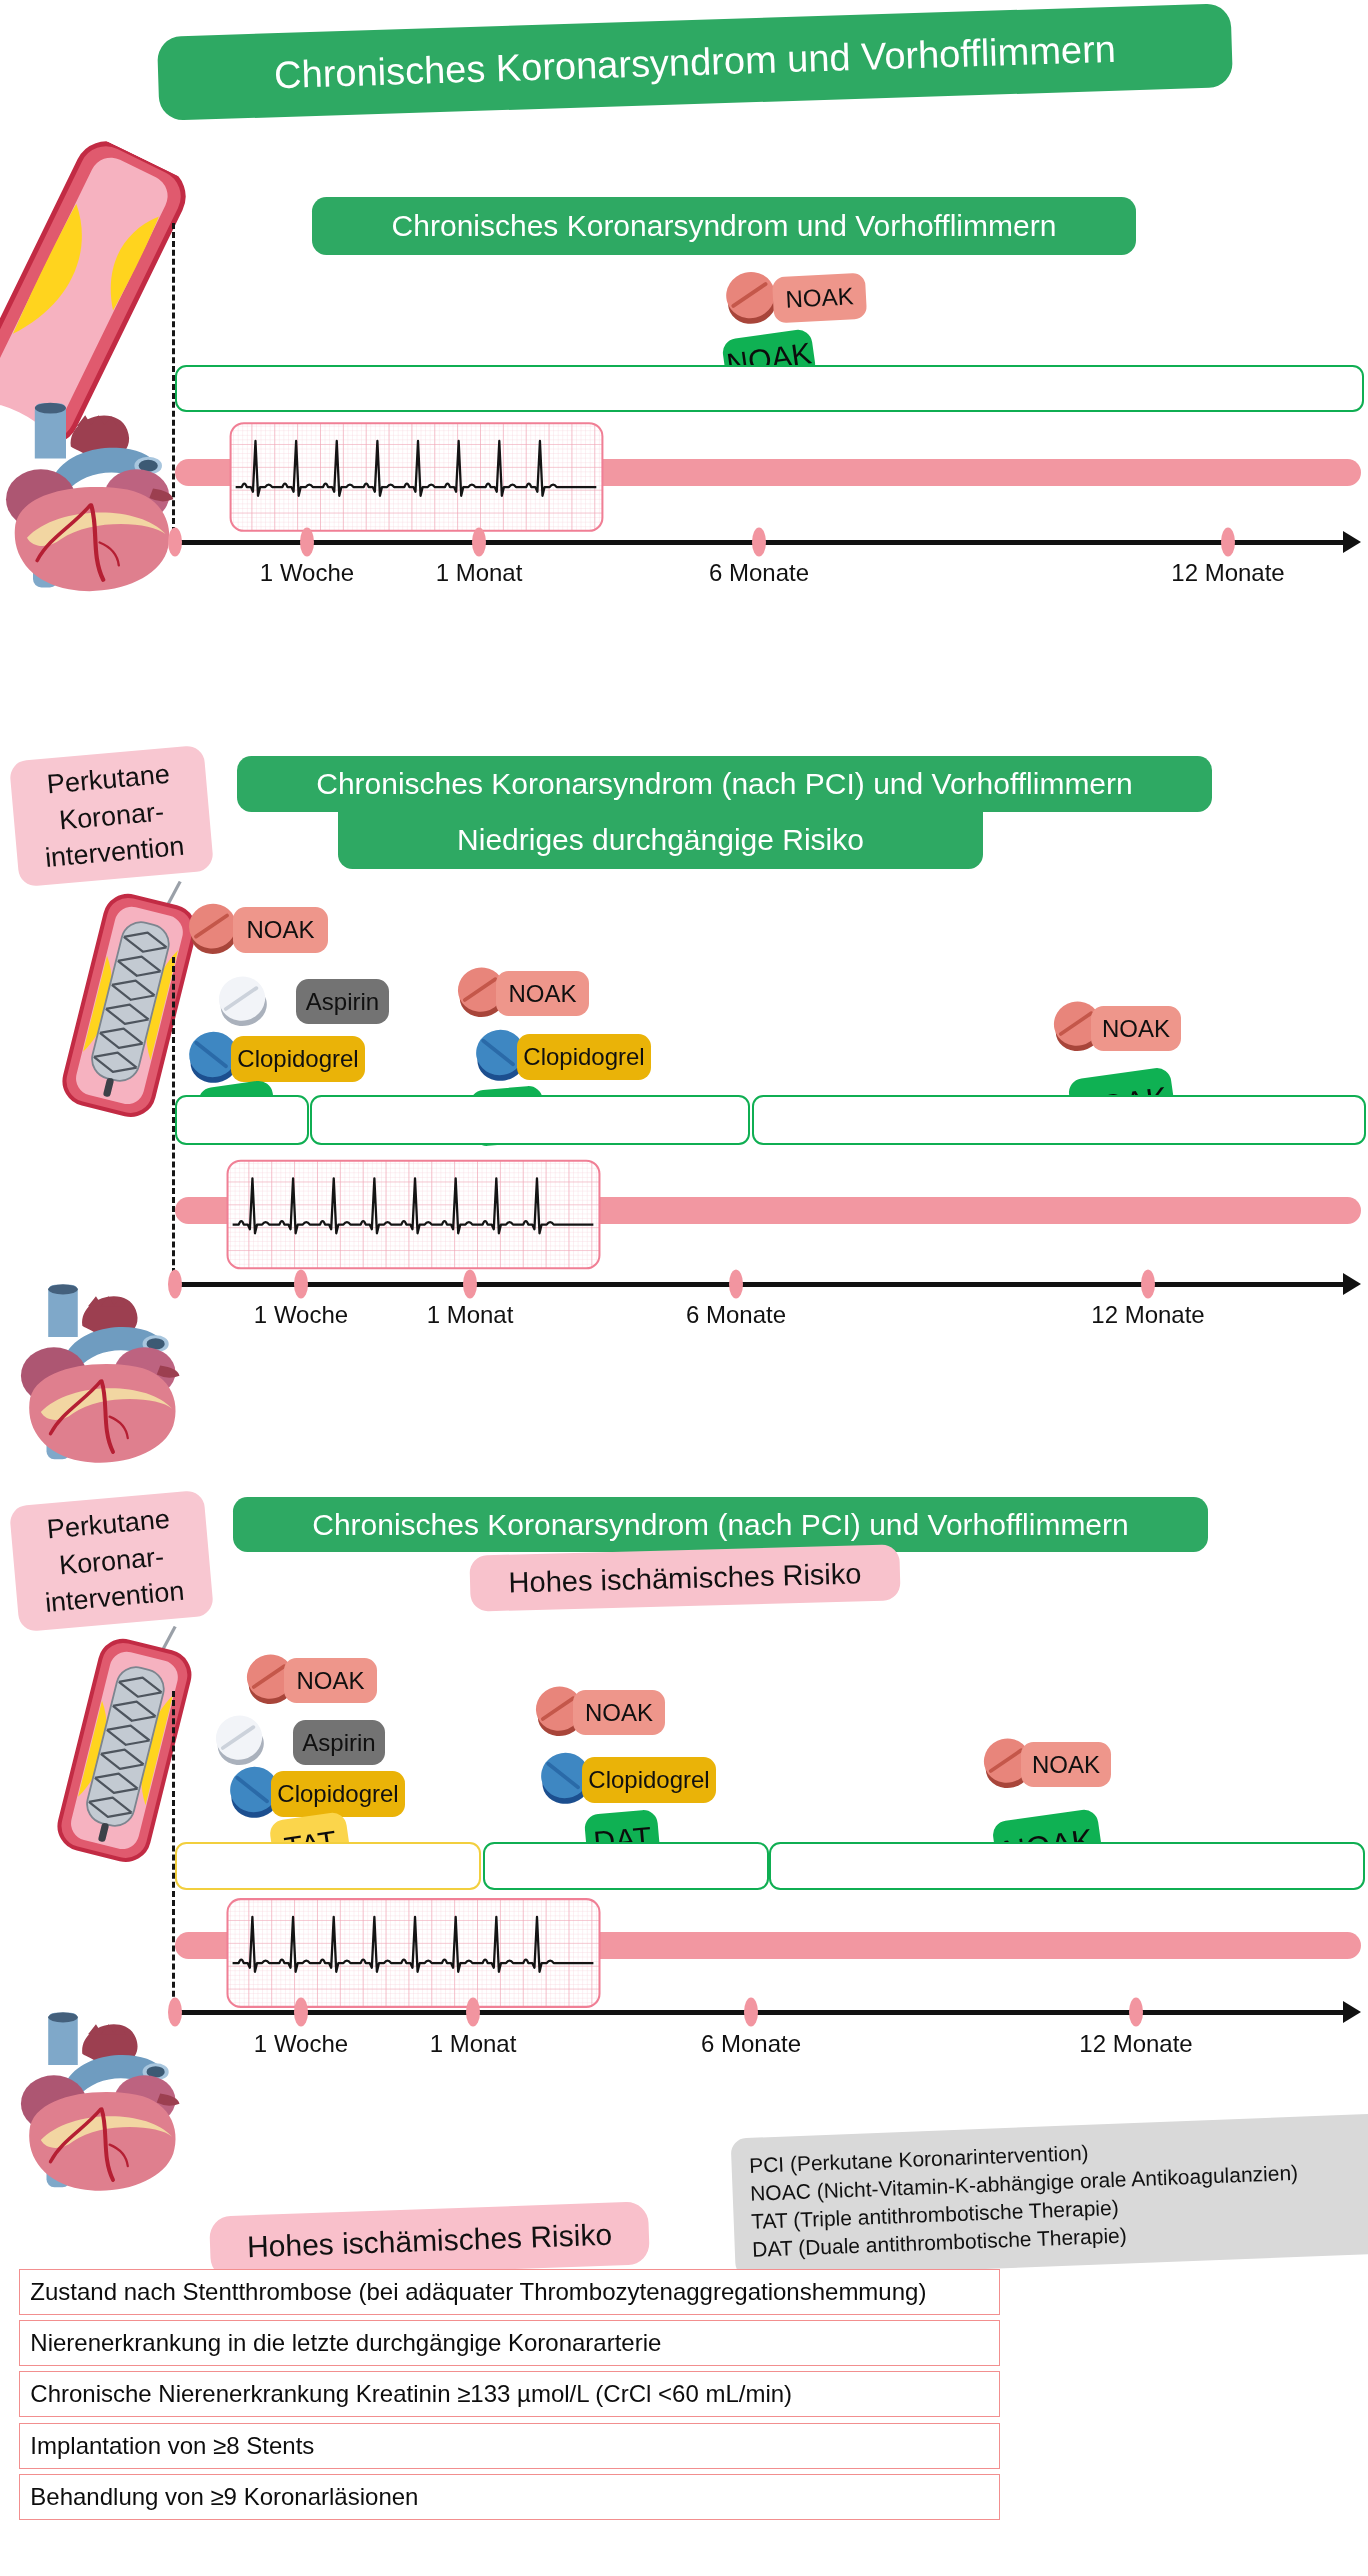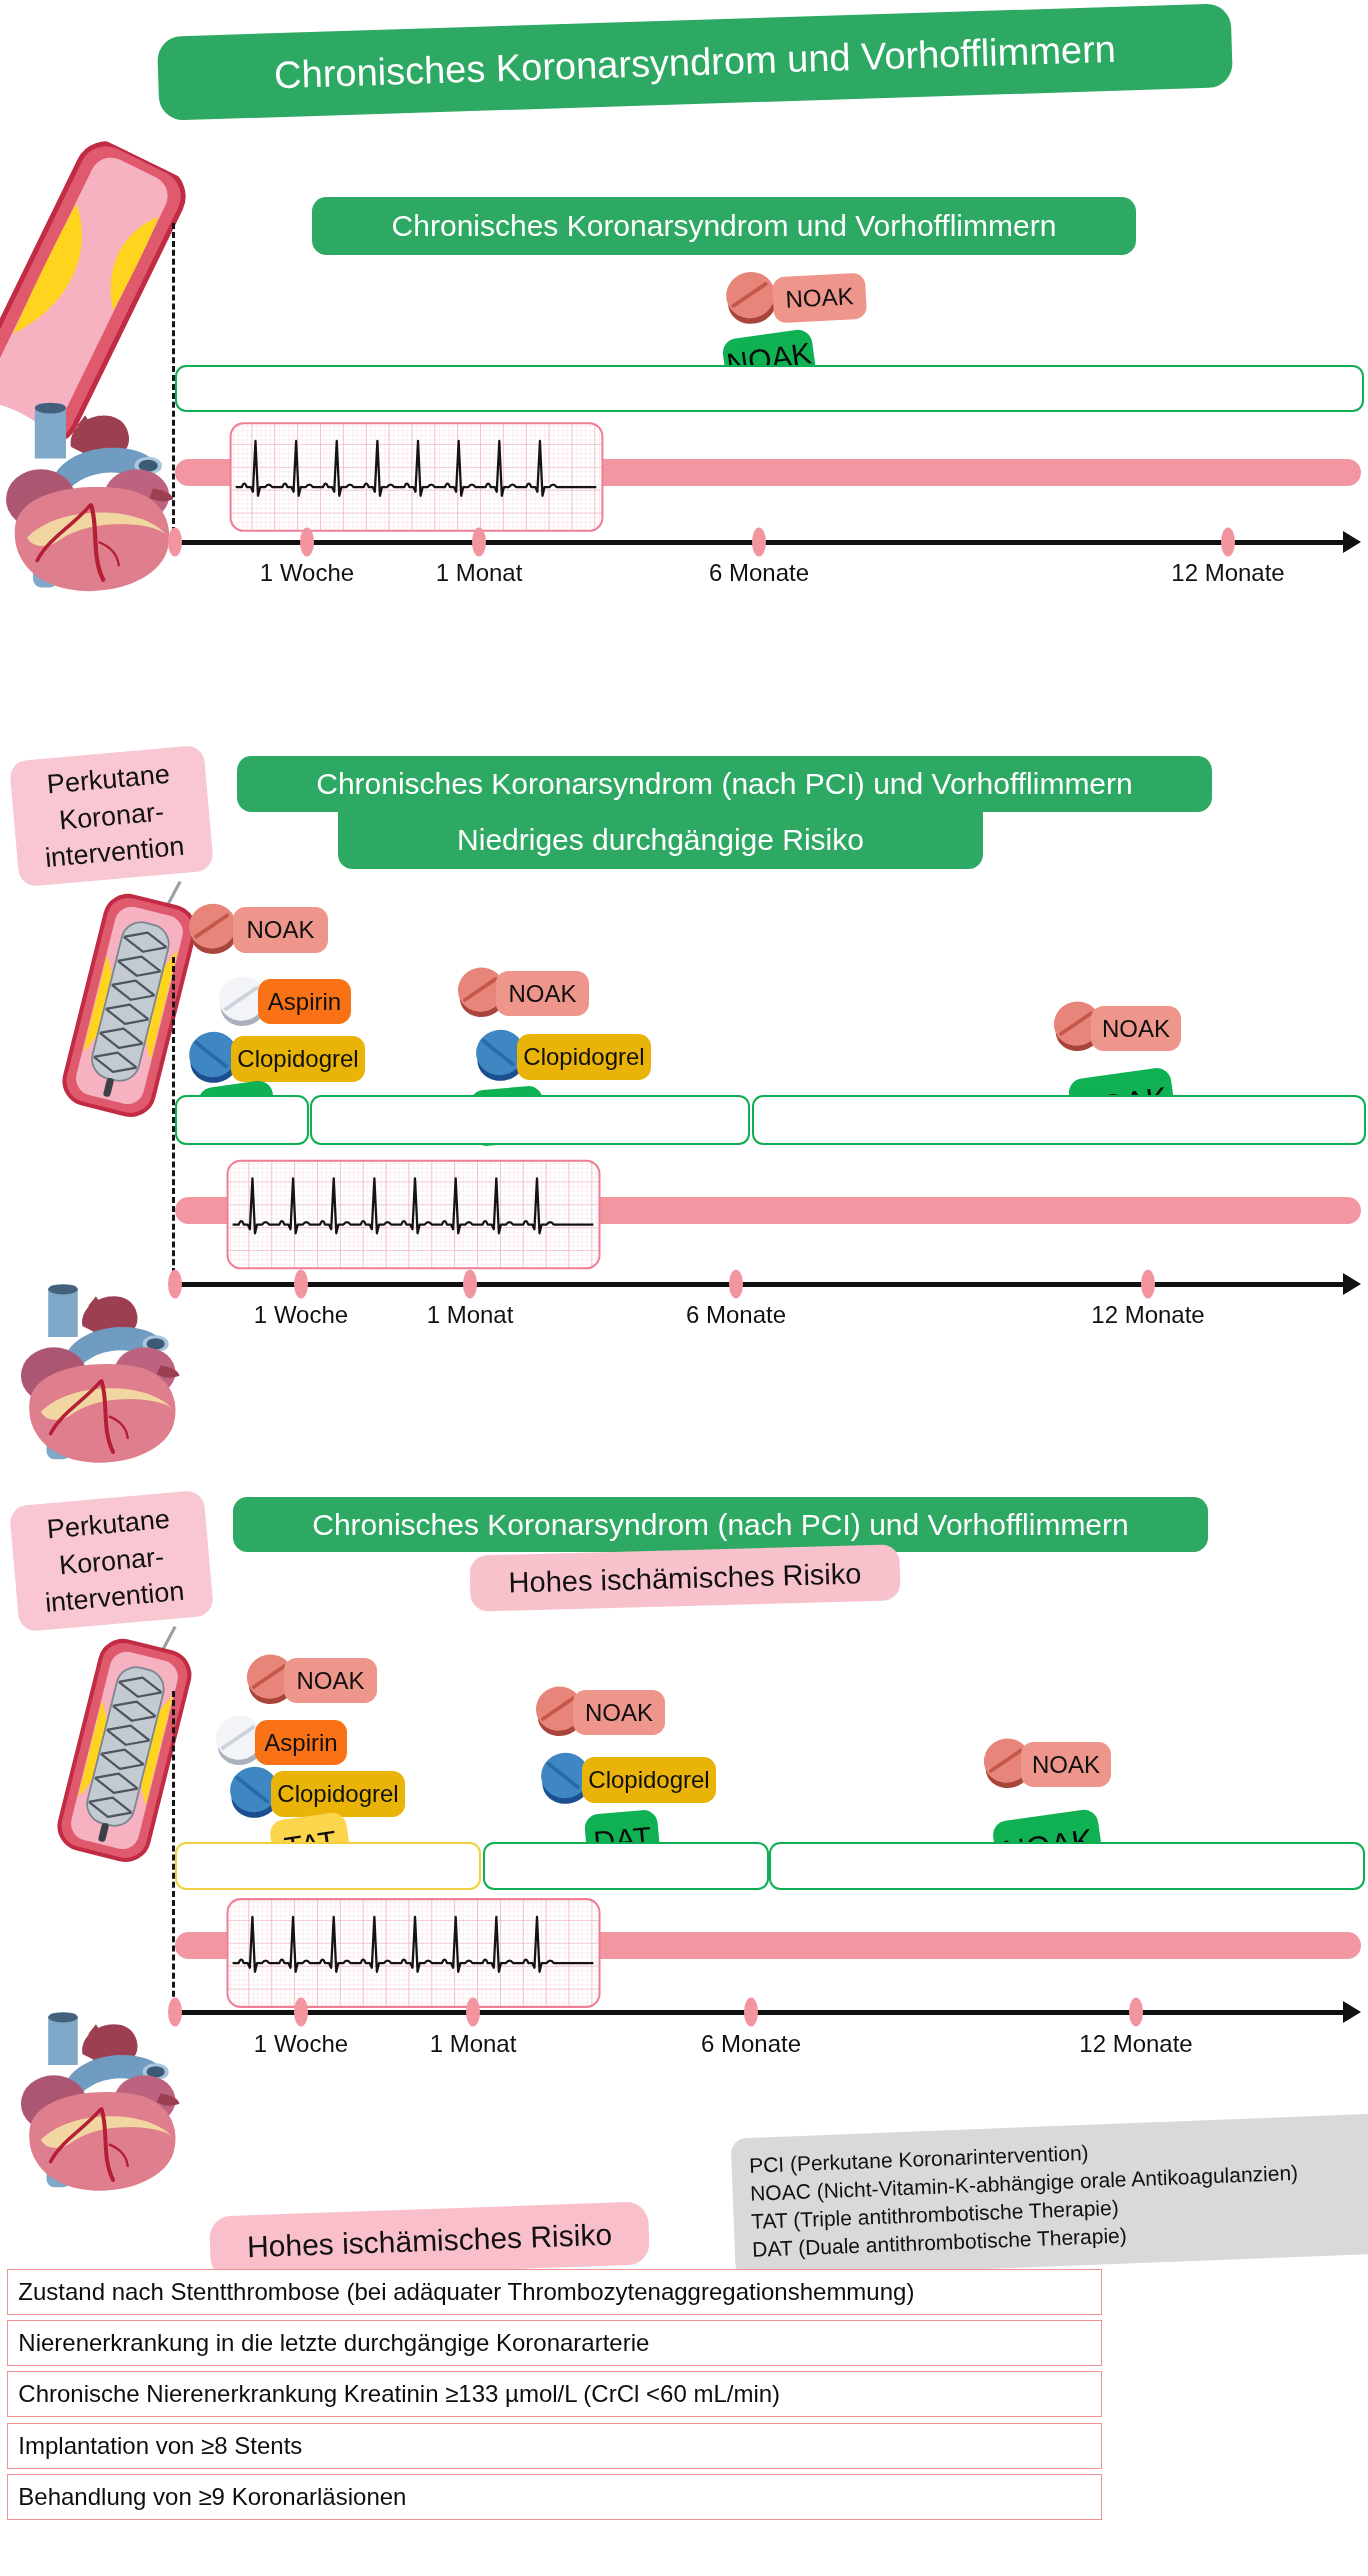--- a/index.html
+++ b/index.html
@@ -2,21 +2,21 @@
 <html style="font-size:8.2px"><head>
 <meta charset="utf-8">
 <style>
   html,body{margin:0;padding:0;background:#ffffff;}
   body{width:1368px;height:2736px;position:relative;font-family:"Liberation Sans",sans-serif;color:#111;overflow:hidden;}
   .ghead{position:absolute;background:#2ea963;border-radius:14.4px;color:#fff;display:flex;align-items:center;justify-content:center;text-align:center;font-weight:500;}
   .pinkbox{position:absolute;background:#f8c7d1;border-radius:17.5px;color:#111;display:flex;align-items:center;justify-content:center;text-align:center;}
   .chip{position:absolute;display:flex;align-items:center;justify-content:center;border-radius:12.4px;font-size:24px;color:#101010;white-space:nowrap;}
   .c-pink{background:#ee968b;}
   .c-blue{background:#eab308;}
-  .c-white{background:#f97316;}
+  .c-white{background:#737373;margin-left:38px;}
   .phase{position:absolute;display:flex;align-items:center;justify-content:center;border-radius:14.4px;font-size:30px;color:#0c0c0c;font-weight:500;}
   .p-green{background:#0fb153;}
   .p-yellow{background:#fbd54b;}
   .tl-box{position:absolute;border:2.6px solid #0fae52;border-radius:11.3px;background:#ffffff;}
   .tl-box.yellow{border-color:#f2cf3e;}
   .band{position:absolute;background:#f297a1;border-radius:13.4px;}
   .vdash{position:absolute;width:0;border-left:3.6px dashed #161616;}
   .axis{position:absolute;height:4.6px;background:#111;}
   .axis::after{content:'';position:absolute;right:-15.5px;top:50%;transform:translateY(-50%);border-left:18.5px solid #111;border-top:11.3px solid transparent;border-bottom:11.3px solid transparent;}
   .tick{position:absolute;width:14px;height:29px;border-radius:50%;background:#f295a0;transform:translate(-50%,-50%);}
@@ -285,21 +285,21 @@
 
 <div class="legend" style="left:733px;top:2126px;width:618px;transform:rotate(-2.2deg);">
   <div>PCI (Perkutane Koronarintervention)</div>
   <div>NOAC (Nicht-Vitamin-K-abhängige orale Antikoagulanzien)</div>
   <div>TAT (Triple antithrombotische Therapie)</div>
   <div>DAT (Duale antithrombotische Therapie)</div>
 </div>
 
 <div class="pinkbox" style="left:210px;top:2209px;width:439px;height:63px;font-size:30px;background:#f9c0cb;border-radius:21.6px;transform:rotate(-2deg);">Hohes ischämisches Risiko</div>
 
-<div class="risk-table" style="left:7px;top:2269px;width:1095px;">
+<div class="risk-table" style="left:19px;top:2269px;width:981px;">
   <div class="risk-row">Zustand nach Stentthrombose (bei adäquater Thrombozytenaggregationshemmung)</div>
   <div class="risk-row">Nierenerkrankung in die letzte durchgängige Koronararterie</div>
   <div class="risk-row">Chronische Nierenerkrankung Kreatinin ≥133 µmol/L (CrCl &lt;60 mL/min)</div>
   <div class="risk-row">Implantation von ≥8 Stents</div>
   <div class="risk-row">Behandlung von ≥9 Koronarläsionen</div>
 
 </div>
 
 
 </body></html>

